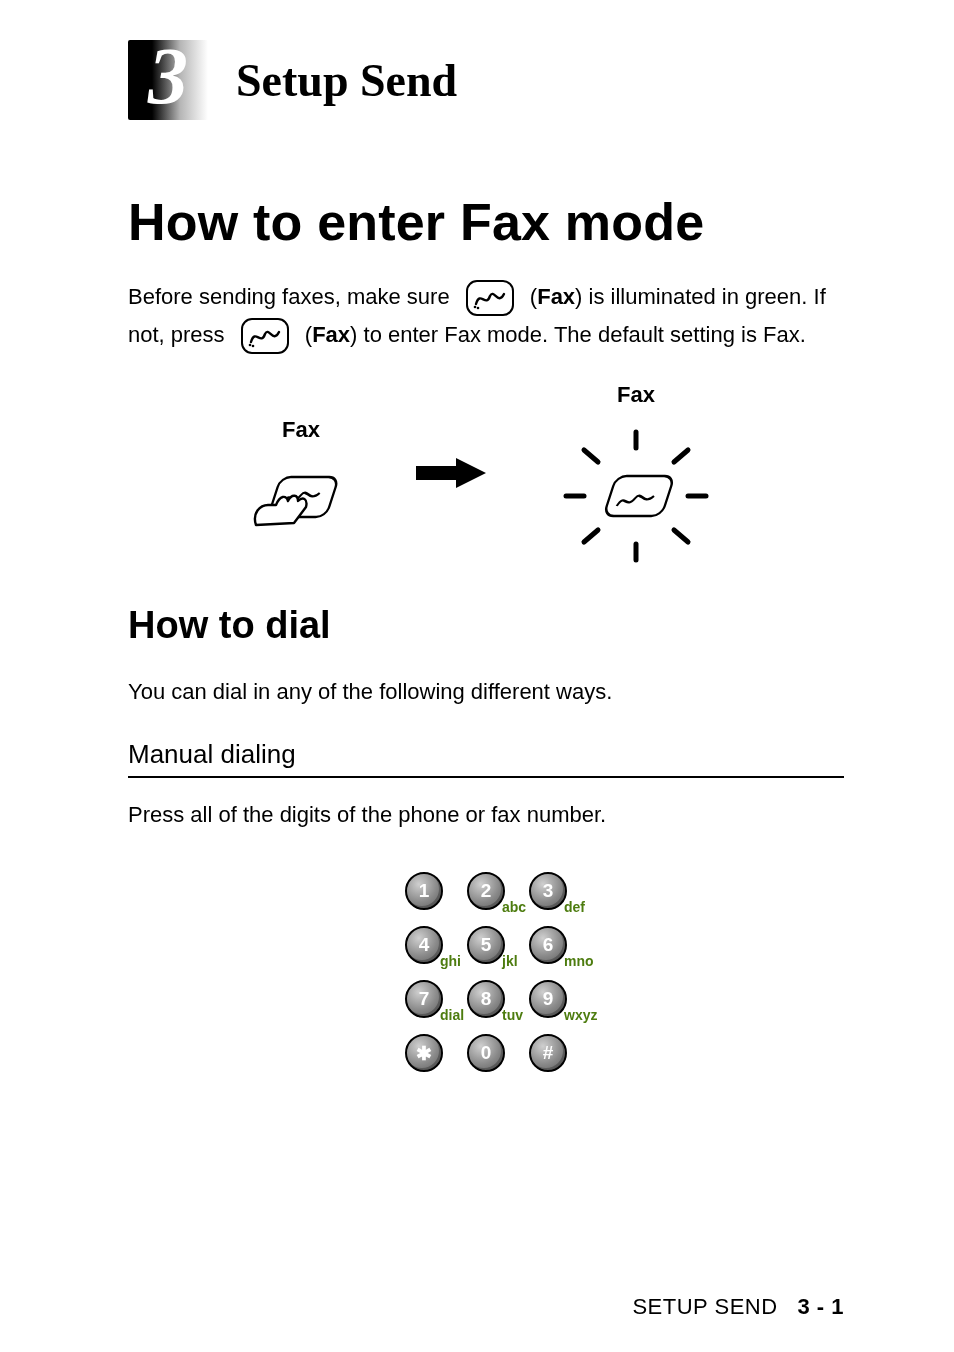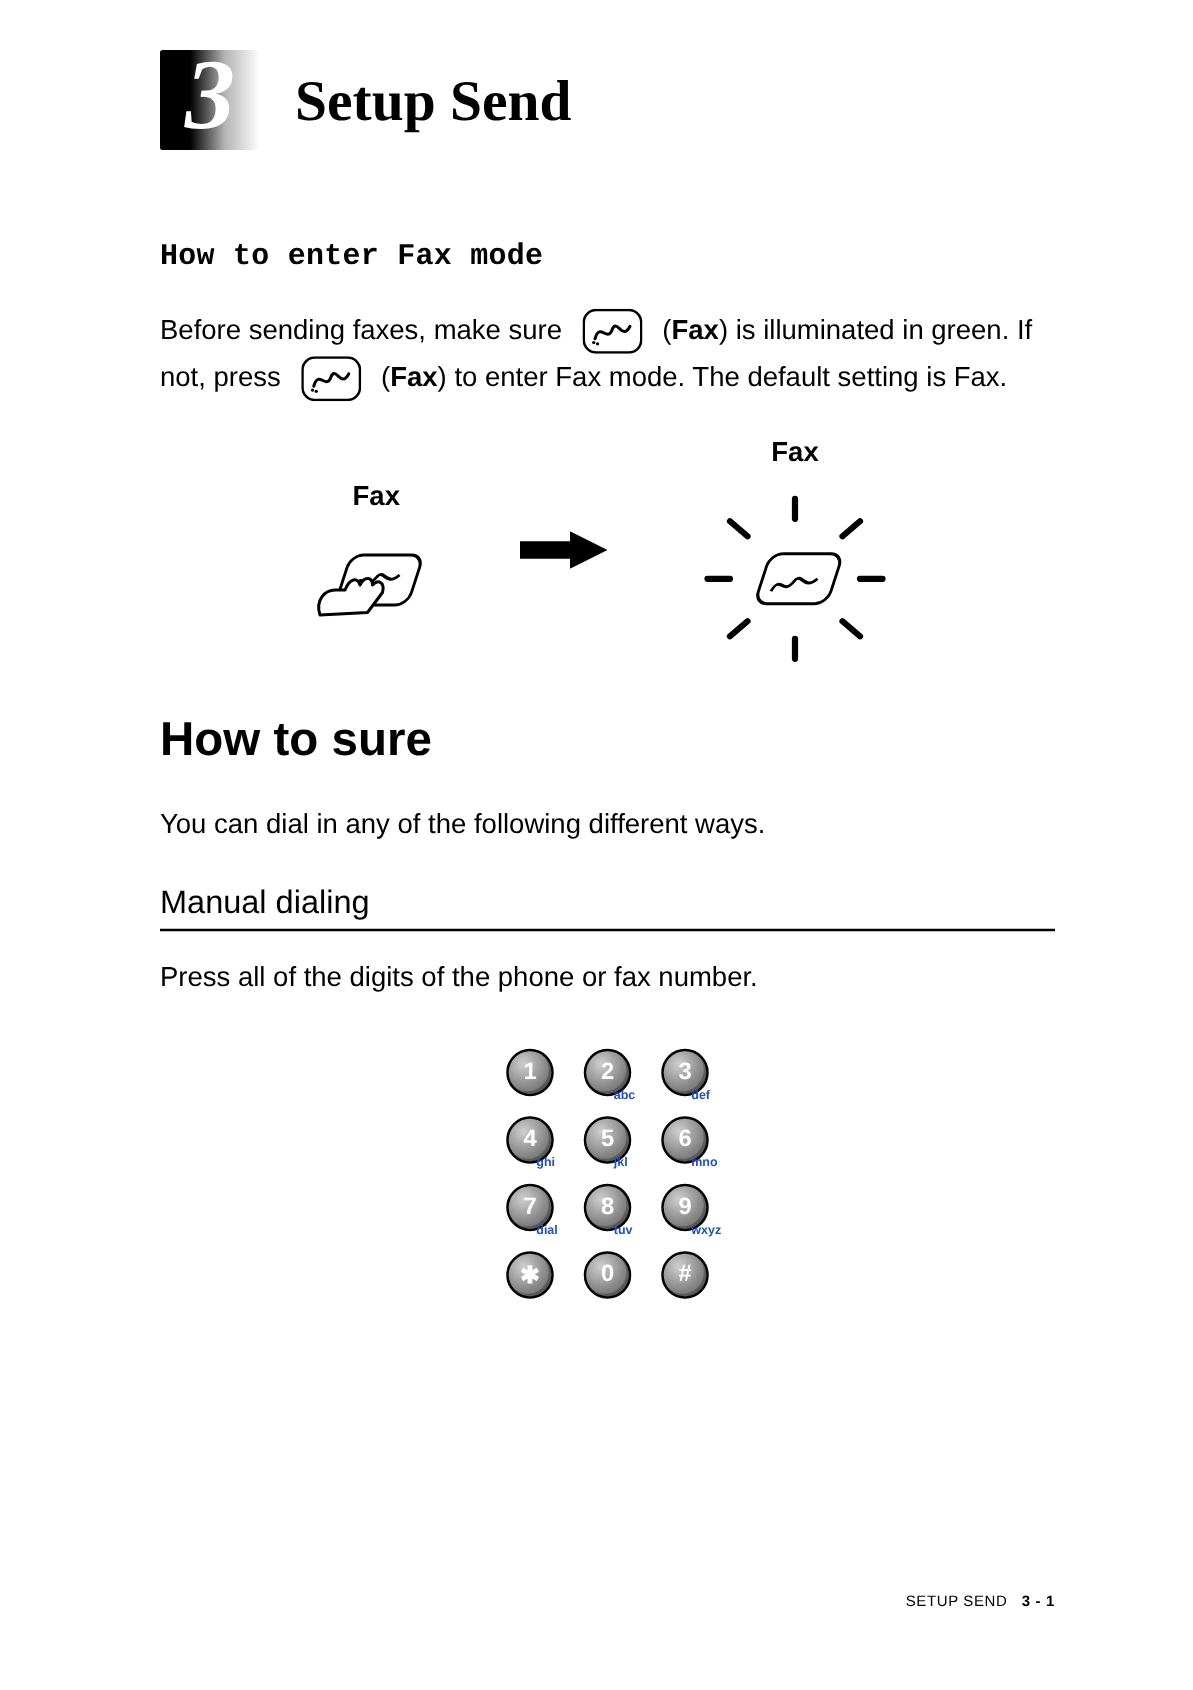--- a/index.html
+++ b/index.html
@@ -25,21 +25,21 @@
     font-family:"Times New Roman",Times,serif;
     font-weight:700;font-style:italic;font-size:80px;color:#fff;
     line-height:1;transform:translateY(-4px);
   }
   .chapter-title{
     font-family:"Times New Roman",Times,serif;
     font-weight:700;font-size:46px;margin-left:28px;
   }
 
   
-  .h1{font-weight:700;font-size:24px;margin:72px 0 0 0;letter-spacing:.2px;font-family:Liberation Mono, monospace;}
+  .h1{font-weight:700;font-size:52px;margin:72px 0 0 0;letter-spacing:.2px;}
   .h2{font-weight:700;font-size:38px;margin:40px 0 0 0;}
   .h3{font-weight:400;font-size:26px;margin:28px 0 0 0;}
   .rule{border:none;border-top:2px solid #000;margin:6px 0 18px 0;}
 
   .body{font-size:22px;line-height:1.7;margin-top:26px;}
 
   
   .fax-key{
     display:inline-flex;vertical-align:middle;
     width:48px;height:36px;margin:0 10px;
@@ -62,28 +62,28 @@
   td.key{position:relative;text-align:left;}
   .key-btn{
     display:inline-flex;align-items:center;justify-content:center;
     width:38px;height:38px;border-radius:50%;
     background:radial-gradient(circle at 35% 30%,#cfcfcf 0%,#8a8a8a 55%,#5a5a5a 100%);
     border:2px solid #000;box-sizing:border-box;
     color:#fff;font-weight:700;font-size:19px;
     box-shadow:inset -2px -2px 0 rgba(0,0,0,.25);
   }
   .key-sub{
-    position:absolute;left:25px;bottom:-4px;
-    font-size:10px;font-weight:700;color:#1d4ed8;
+    position:absolute;left:36px;bottom:-4px;
+    font-size:14px;font-weight:700;color:#4d7c0f;
   }
 
   
   .footer{
-    position:absolute;right:110px;bottom:64px;
-    font-size:12px;letter-spacing:.5px;
+    position:absolute;right:110px;bottom:32px;
+    font-size:22px;letter-spacing:.5px;
   }
   .footer .pg{font-weight:700;}
 </style>
 </head>
 <body>
 
 <div class="page">
 
   <div class="chapter-row">
     <div class="chapter-badge">
@@ -156,21 +156,21 @@
             <g transform="skewX(-18)">
               <rect x="-26" y="-20" width="58" height="40" rx="10" fill="#fff" stroke="#000" stroke-width="2.4"></rect>
               <path d="M-16 10 C-12 -4,-6 14,0 2 C4 -6,10 10,18 0" fill="none" stroke="#000" stroke-width="2.4"></path>
             </g>
           </g>
         </svg>
       </div>
     </div>
   </div>
 
-  <div class="h2">How to sure</div>
+  <div class="h2">How to dial</div>
   <div class="body">You can dial in any of the following different ways.</div>
 
   <div class="h3">Manual dialing</div>
   <hr class="rule">
   <div class="body" style="margin-top:12px">Press all of the digits of the phone or fax number.</div>
 
   <div class="keypad-wrap">
     <table class="keypad">
       <tbody>
           <tr>

